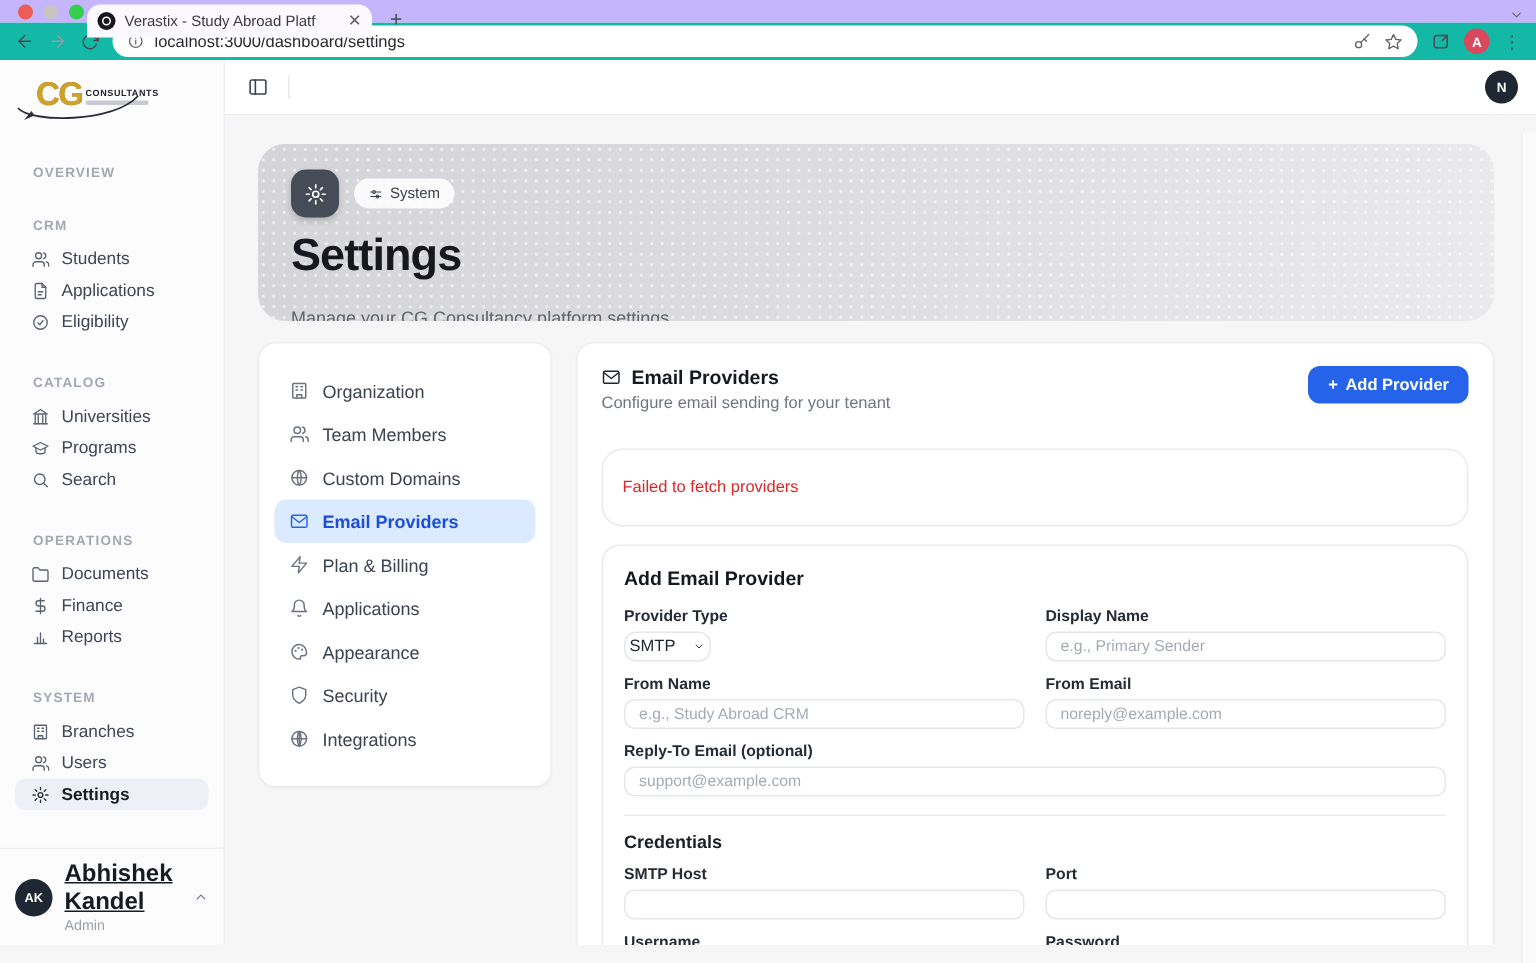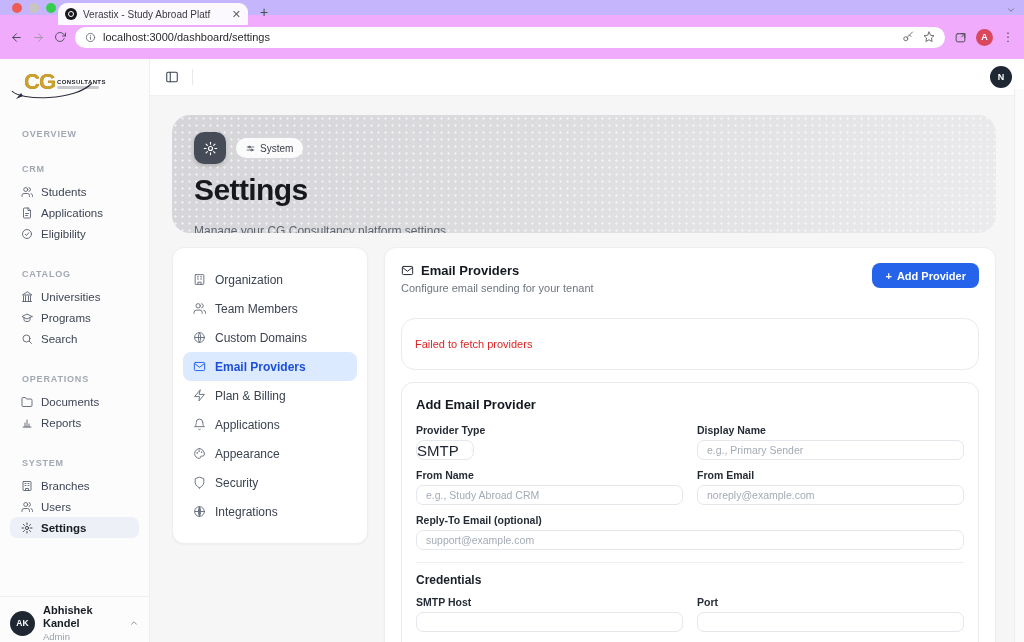--- a/index.html
+++ b/index.html
@@ -14,21 +14,21 @@
   .tl { width:10px; height:10px; border-radius:50%; }
   .tl.r { background:#ee5c54; } .tl.y { background:#c9c4c1; } .tl.g { background:#35cf4f; }
   .tab { position:absolute; left:58px; top:3px; width:190px; height:22px; background:#fbf8fe;
          border-radius:9px 9px 0 0; display:flex; align-items:center; padding:0 7px; gap:6px; }
   .tab-title { font-size:10px; color:#3c3a40; white-space:nowrap; overflow:hidden; flex:1; }
   .favicon { width:12px; height:12px; border-radius:50%; background:#17181c; position:relative; flex:none; }
   .favicon::after { content:""; position:absolute; width:4px; height:4px; border:1.4px solid #fff; border-radius:50%; top:2.5px; left:2.5px; }
   .tab-close { font-size:11px; color:#5f6368; line-height:1; cursor:default; }
   .newtab { position:absolute; left:260px; top:4px; font-size:14px; color:#4a4a52; }
   .strip-chevron { position:absolute; right:8px; top:5px; color:#5f6368; }
-  .toolbar { height:44px; background:#f0abfc; display:flex; align-items:center; padding:0 10px; gap:9px; }
+  .toolbar { height:25px; background:#14b8a6; display:flex; align-items:center; padding:0 10px; gap:9px; }
   .navbtn { color:#454950; } .navbtn.dim { color:#9b97a3; }
   .omnibox { flex:1; height:21px; background:#fff; border-radius:11px; display:flex; align-items:center; padding:0 10px; gap:7px; }
   .site-icon { color:#5f6368; }
   .url { font-size:11px; color:#28292c; flex:1; }
   .omni-right { display:flex; gap:9px; color:#5f6368; align-items:center; }
   .chrome-right { display:flex; gap:9px; align-items:center; color:#4a4d52; }
   .avatarA { width:17px; height:17px; border-radius:50%; background:#d9485d; color:#fff; font-size:9px; font-weight:700; display:grid; place-items:center; }
 
   
   .app { display:flex; height:590px; }
@@ -45,21 +45,21 @@
   .snav { flex:1; padding:0 10px; overflow:hidden; }
   .sec-label { font-size:9px; font-weight:700; color:#a2a8b2; letter-spacing:.09em; margin:25px 12px 7px; }
   .snav .sec-label.first { margin-top:16px; }
   .s-item { display:flex; align-items:center; gap:8px; height:21px; padding:0 11px; border-radius:7px; color:#3e4554; font-size:11.5px; cursor:default; }
   .s-item .sic { width:12px; height:12px; color:#5b626f; flex:none; }
   .s-item.active { background:#edf0f6; color:#171b24; font-weight:700; }
   .s-item.active .sic { color:#2a303b; }
   .user-row { border-top:1px solid #eef0f2; padding:7px 10px; display:flex; align-items:center; gap:8px; }
   .avatarAK { width:25px; height:25px; border-radius:50%; background:#1f2733; color:#fff; font-size:8.5px; font-weight:700; display:grid; place-items:center; flex:none; }
   .user-meta { flex:1; line-height:1.2; }
-  .user-name { font-size:11px; font-weight:700; color:#171b24; }
+  .user-name { font-size:16px; font-weight:700; color:#171b24;text-decoration:underline; }
   .user-role { font-size:9.5px; color:#9aa1ab; }
   .user-chevron { color:#6b7280; }
 
   
   .main { flex:1; display:flex; flex-direction:column; min-width:0; }
   .topbar { height:37px; background:#fff; border-bottom:1px solid #eef0f3; display:flex; align-items:center; padding:0 12px; flex:none; }
   .toggle { color:#374151; padding:3px; border-radius:6px; }
   .top-div { width:1px; height:16px; background:#e7e9ec; margin-left:10px; }
   .avatarN { width:22px; height:22px; border-radius:50%; background:#1f2733; color:#fff; font-size:9px; font-weight:700; display:grid; place-items:center; margin-left:auto; }
 
@@ -92,21 +92,21 @@
   .e-sub { font-size:11px; color:#70767f; margin-top:4px; }
   .add-btn { background:#2563eb; color:#fff; border:none; border-radius:8px; height:25px; padding:0 13px; font-size:11px; font-weight:600; display:flex; align-items:center; gap:5px; font-family:inherit; cursor:pointer; }
   .error-box { margin-top:24px; border:1px solid #e9eaee; border-radius:14px; padding:19px 13px; font-size:11px; color:#dc2626; }
 
   .form-card { margin-top:12px; border:1px solid #e9eaee; border-radius:12px; padding:14px; }
   .f-title { font-size:13px; font-weight:700; color:#141821; }
   .grid { display:grid; grid-template-columns:1fr 1fr; column-gap:14px; row-gap:9px; margin-top:12px; }
   .field label { display:block; font-size:10.5px; font-weight:600; color:#262c36; margin-bottom:4px; }
   .inp { width:100%; height:20px; border:1px solid #e4e7eb; border-radius:7px; padding:0 9px; font-size:10.5px; color:#1f2430; background:#fff; font-family:inherit; outline:none; }
   .inp::placeholder { color:#a4abb5; }
-  .select { width:58px; height:20px; border:1px solid #e4e7eb; border-radius:8px; font-size:15px; color:#1f2430; display:flex; align-items:center; justify-content:center; gap:12px; background:#fff; }
+  .select { width:58px; height:20px; border:1px solid #e4e7eb; border-radius:8px; font-size:11px; color:#1f2430; display:flex; align-items:center; justify-content:center; gap:12px; background:#fff; }
   .full { grid-column:1 / -1; }
   .hr { border:none; border-top:1px solid #eceef1; margin:12px 0 10px; }
   .cred { font-size:12px; font-weight:700; color:#1a1f29; }
 
   .scroll-gutter { position:absolute; right:0; top:89px; bottom:0; width:10px; background:#fbfbfc; border-left:1px solid #ededf0; }
 </style>
 </head>
 <body>
 
 <div class="tabstrip">
@@ -256,20 +256,27 @@
 
       <div class="sec-label">OPERATIONS</div>
       <div class="s-item">
         <svg class="ic sic" viewBox="0 0 24 24">
             <path d="M22 19a2 2 0 0 1-2 2H4a2 2 0 0 1-2-2V5a2 2 0 0 1 2-2h5l2 3h9a2 2 0 0 1 2 2z"></path>
           </svg>
         <span>Documents</span>
       </div>
       <div class="s-item">
         <svg class="ic sic" viewBox="0 0 24 24">
+            <line x1="12" y1="2" x2="12" y2="22"></line>
+            <path d="M17 5H9.5a3.5 3.5 0 0 0 0 7h5a3.5 3.5 0 0 1 0 7H6"></path>
+          </svg>
+        <span>Finance</span>
+      </div>
+      <div class="s-item">
+        <svg class="ic sic" viewBox="0 0 24 24">
             <line x1="4" y1="20" x2="20" y2="20"></line>
             <line x1="8" y1="20" x2="8" y2="12"></line>
             <line x1="12" y1="20" x2="12" y2="6"></line>
             <line x1="16" y1="20" x2="16" y2="14"></line>
           </svg>
         <span>Reports</span>
       </div>
 
       <div class="sec-label">SYSTEM</div>
       <div class="s-item">

